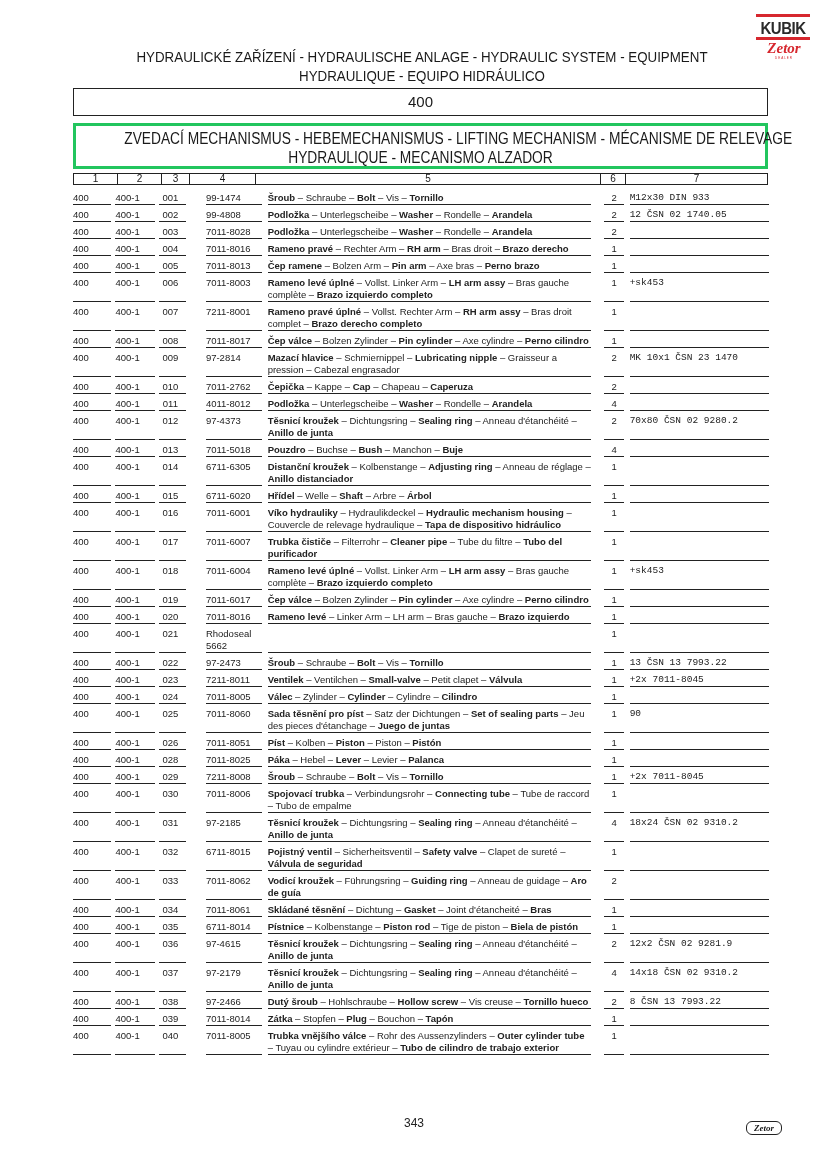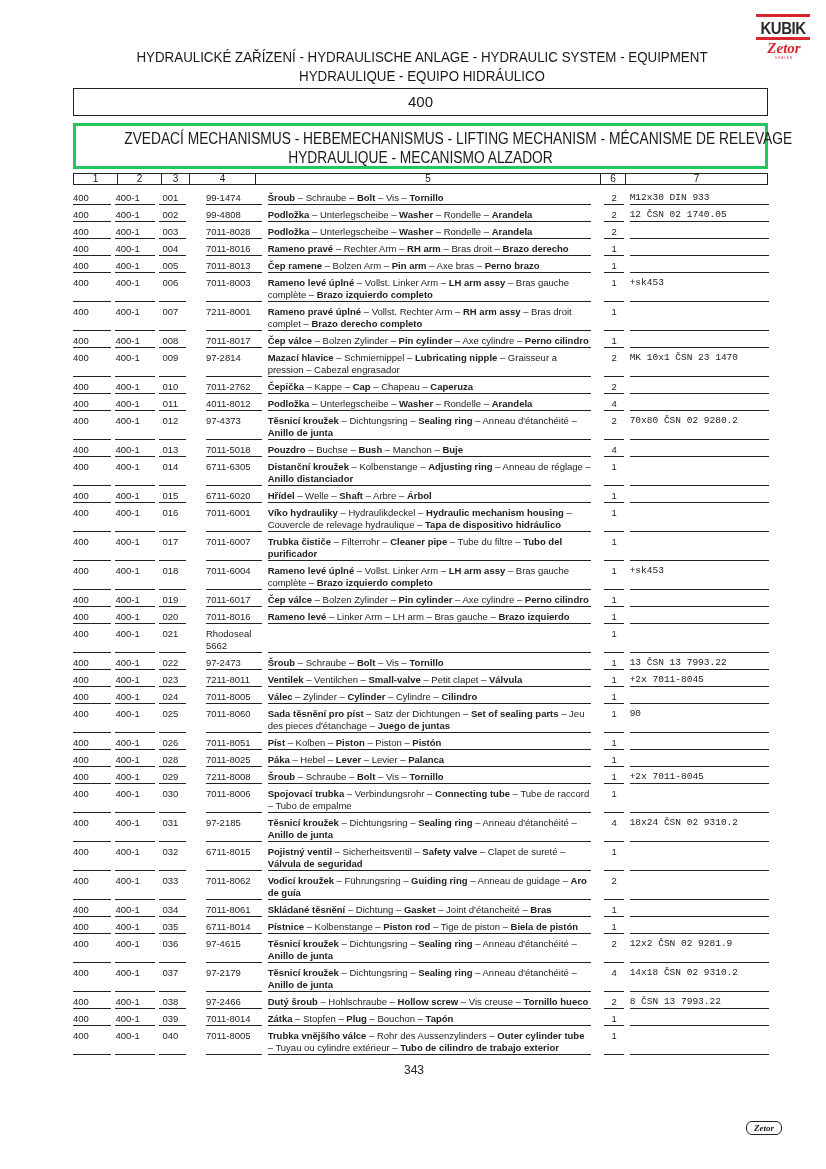--- a/index.html
+++ b/index.html
@@ -29,21 +29,21 @@
   .row { display: flex; font-size: 9.5px; line-height: 12px; color: #222; }
   .row > div { box-sizing: border-box; padding-top: 4px; border-bottom: 1px solid #222; }
   .c1 { width: 40px; margin-right: 4px; }
   .c2 { width: 41px; margin-right: 4px; }
   .c3 { width: 28px; margin-right: 20px; text-align: center; padding-right: 4px; }
   .c4 { width: 58px; margin-right: 6px; }
   .c5 { width: 337px; margin-right: 13px; }
   .c6 { width: 20px; margin-right: 6px; text-align: center; }
   .c7 { width: 145px; font-family: Liberation Mono, monospace; }
   .c5 b { font-weight: bold; }
-  .pageno { position: absolute; left: 404px; top: 1063px; font-size: 12px; color:#222; }
+  .pageno { position: absolute; left: 404px; top: 1116px; font-size: 12px; color:#222; }
   .footlogo { position: absolute; left: 746px; top: 1121px; width: 34px; height: 12px;
               border: 1px solid #222; border-radius: 6px; font-style: italic; font-weight: bold;
               font-size: 9px; line-height: 12px; text-align: center; font-family: "Liberation Serif", serif; }
 </style>
 </head>
 <body>
 
 <div class="logo">
   <div class="bar" style="top:6px"></div>
   <div class="kubik">KUBIK</div>

